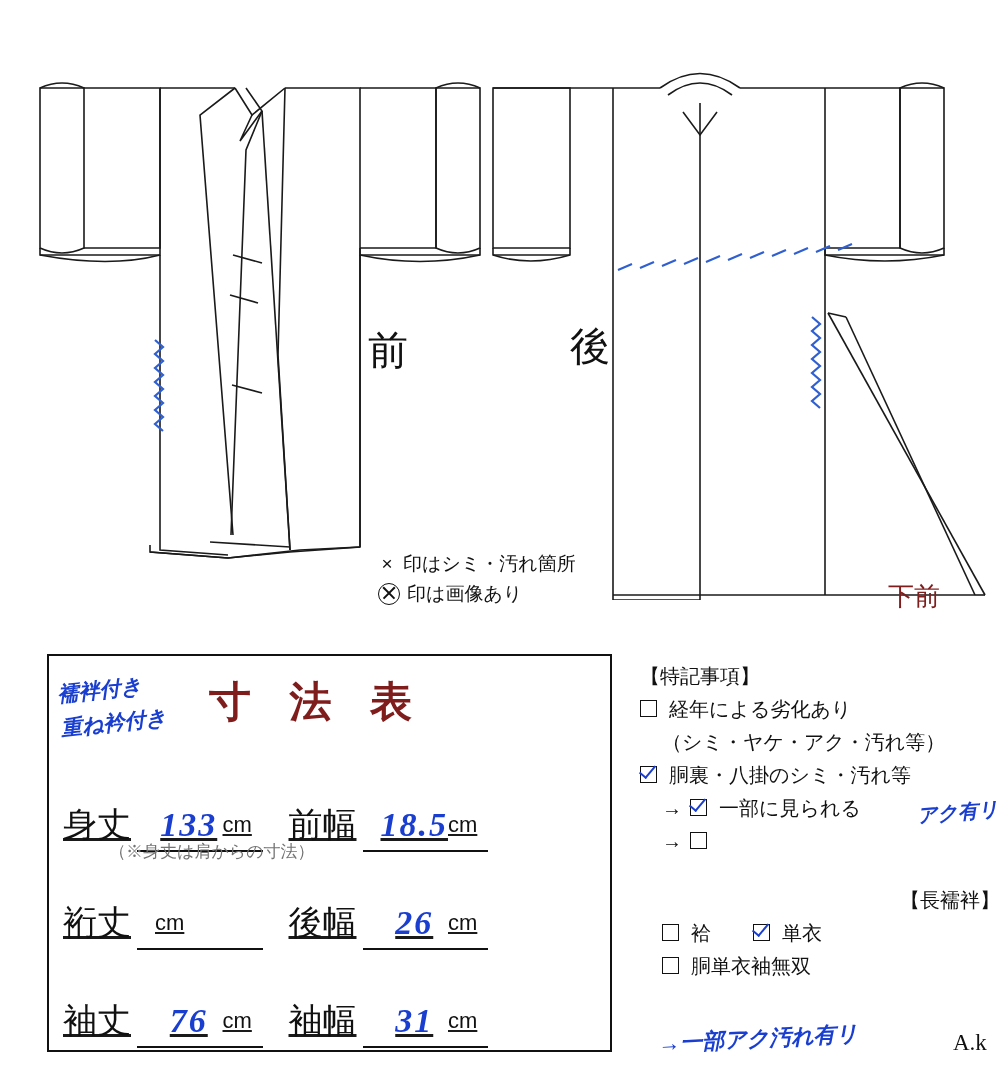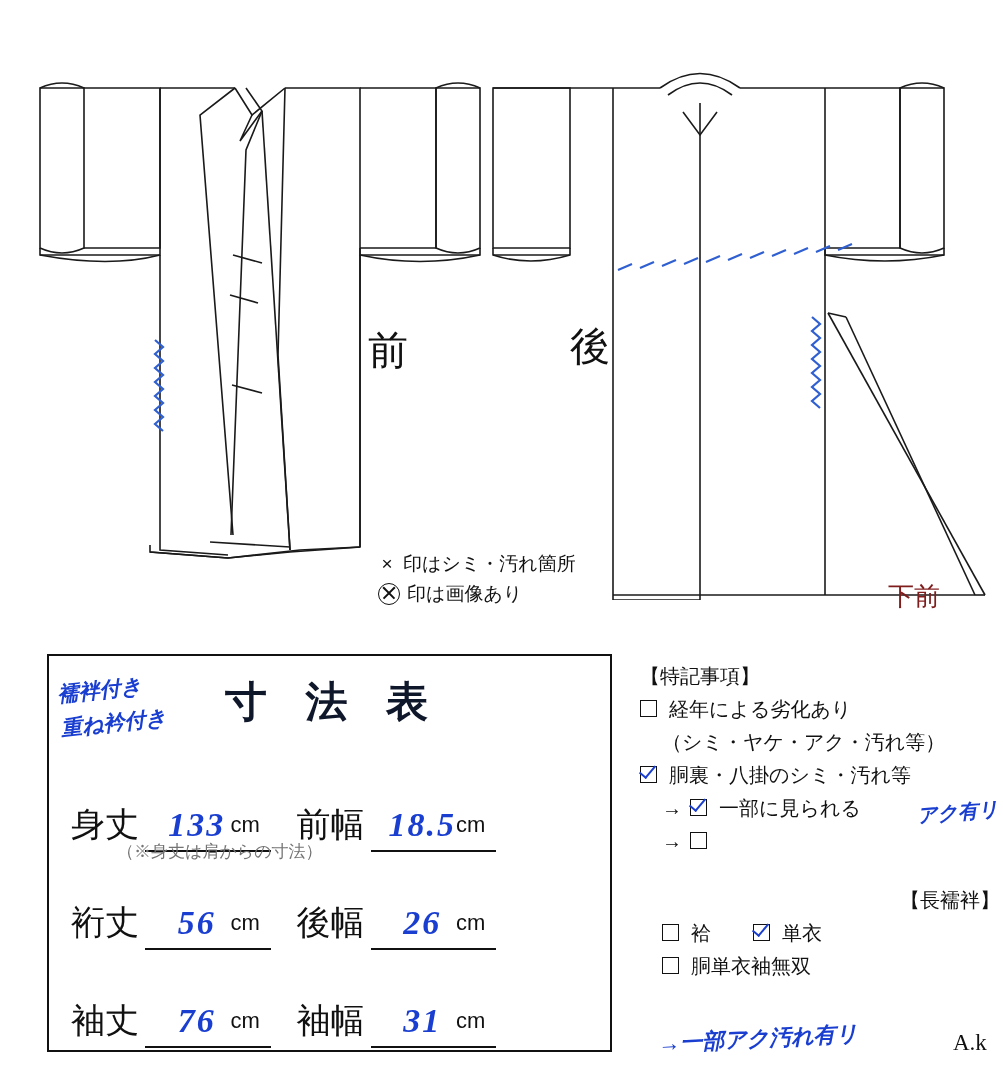--- a/index.html
+++ b/index.html
@@ -95,46 +95,47 @@
     position: absolute;
     left: 47px;
     top: 654px;
     width: 561px;
     height: 394px;
     border: 2px solid #111;
     background: #fff;
   }
   .table-title {
     position: absolute;
-    left: 176px;
+    left: 160px;
     top: 18px;
     font-size: 42px;
     letter-spacing: 14px;
     font-weight: bold;
     font-family: "Liberation Serif", serif;
-    color: #0f172a;
+    color: #7f1d1d;
   }
   .hand-note {
     position: absolute;
     left: 10px;
     top: 16px;
     font-size: 21px;
     line-height: 34px;
     color: #1a3fd0;
     font-family: "Liberation Serif", serif;
     transform: rotate(-6deg);
     font-style: italic;
     font-weight: bold;
     white-space: nowrap;
   }
 
   .rows {
     position: absolute;
-    left: 8px; top: 120px;
+    left: 0; top: 120px;
     width: 451px;
+    text-decoration: underline;
   }
   .mrow {
     display: flex;
     height: 98px;
     position: relative;
   }
   .cell {
     position: relative;
     width: 280px;
     padding: 0 14px;
@@ -371,21 +372,20 @@
           <span class="lab">前幅</span>
           <span class="val">18.5</span>
           <span class="unit">cm</span>
           <span class="rule"></span>
         </div>
       </div>
 
       <div class="mrow">
         <div class="cell">
           <span class="lab">裄丈</span>
-          <span class="val">56</span>
           <span class="unit">cm</span>
           <span class="rule"></span>
         </div>
         <div class="cell">
           <span class="lab">後幅</span>
           <span class="val">26</span>
           <span class="unit">cm</span>
           <span class="rule"></span>
         </div>
       </div>

